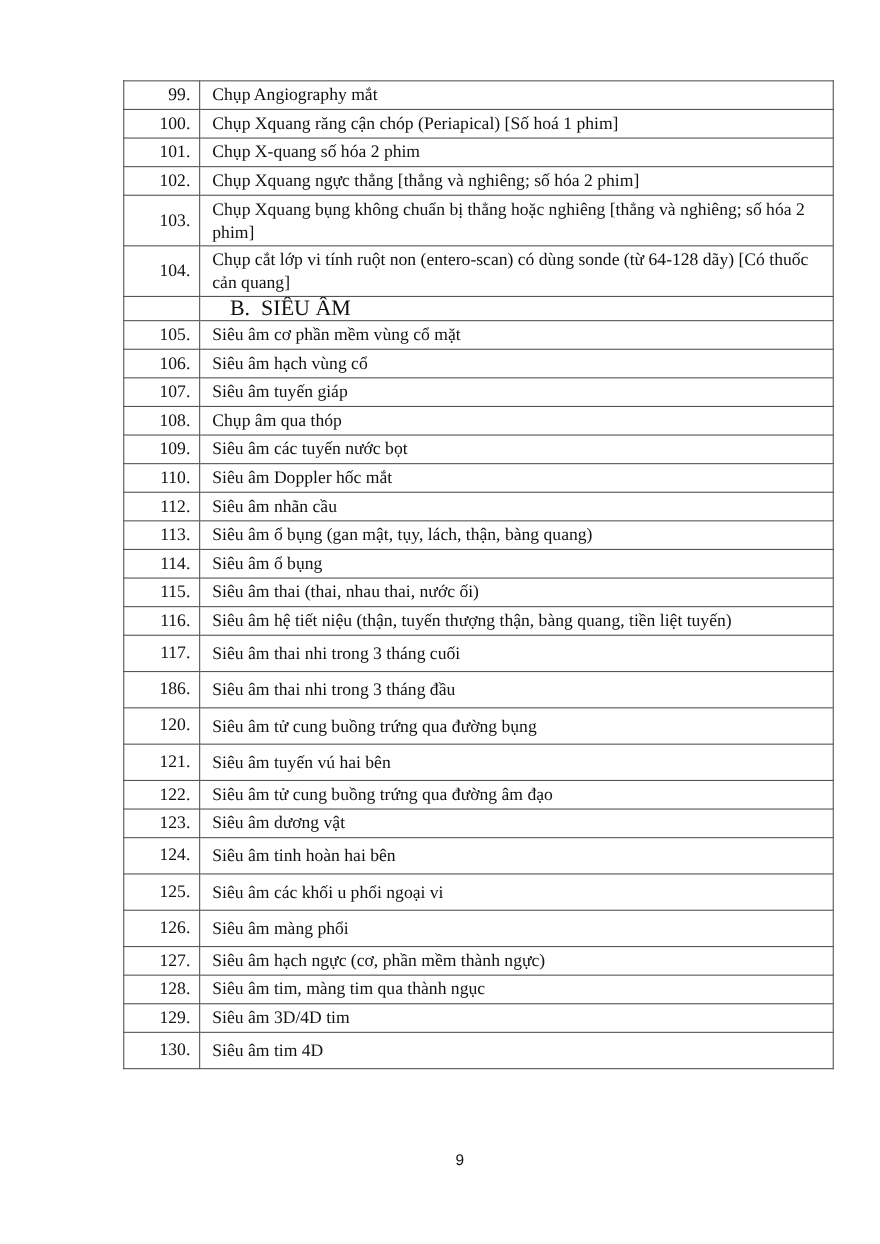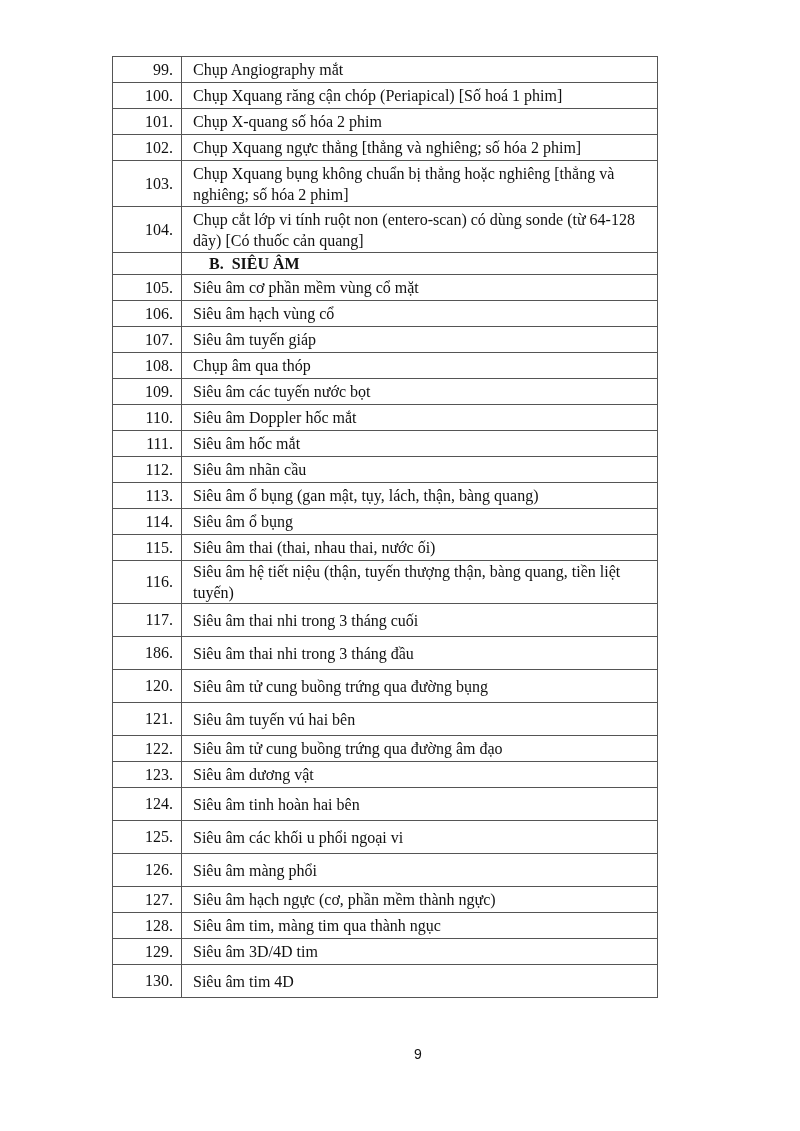--- a/index.html
+++ b/index.html
@@ -7,22 +7,22 @@
   body {
     width: 800px; height: 1131px;
     background: #ffffff;
     font-family: "Liberation Serif", "DejaVu Serif", serif;
     color: #111111;
     position: relative;
     overflow: hidden;
   }
   .doc-table {
     position: absolute;
-    left: 112px; top: 56px;
-    width: 546px;
+    left: 112px; top: 73px;
+    width: 646px;
     border-collapse: collapse;
     table-layout: fixed;
   }
   .doc-table td {
     border: 1px solid #555555;
     font-size: 16px;
     padding: 0;
     vertical-align: middle;
     overflow: hidden;
   }
@@ -34,22 +34,22 @@
   .doc-table td.txt {
     padding-left: 11px;
     padding-right: 16px;
     line-height: 21px;
   }
   tr.h-normal { height: 26px; }
   tr.h-tall   { height: 33px; }
   tr.h-two    { height: 46px; }
   tr.h-head   { height: 22px; }
   tr.section td.txt {
-    font-weight: bold;
-    font-size: 16px;
+    font-weight: normal;
+    font-size: 20px;
     padding-left: 27px;
     white-space: pre;
   }
   .page-number {
     position: absolute;
     top: 1046px;
     left: 0;
     width: 836px;
     text-align: center;
     font-size: 14px;
@@ -110,24 +110,20 @@
         <td class="num">108.</td>
         <td class="txt">Chụp âm qua thóp</td>
       </tr>
       <tr class="h-normal">
         <td class="num">109.</td>
         <td class="txt">Siêu âm các tuyến nước bọt</td>
       </tr>
       <tr class="h-normal">
         <td class="num">110.</td>
         <td class="txt">Siêu âm Doppler hốc mắt</td>
-      </tr>
-      <tr class="h-normal">
-        <td class="num">111.</td>
-        <td class="txt">Siêu âm hốc mắt</td>
       </tr>
       <tr class="h-normal">
         <td class="num">112.</td>
         <td class="txt">Siêu âm nhãn cầu</td>
       </tr>
       <tr class="h-normal">
         <td class="num">113.</td>
         <td class="txt">Siêu âm ổ bụng (gan mật, tụy, lách, thận, bàng quang)</td>
       </tr>
       <tr class="h-normal">

